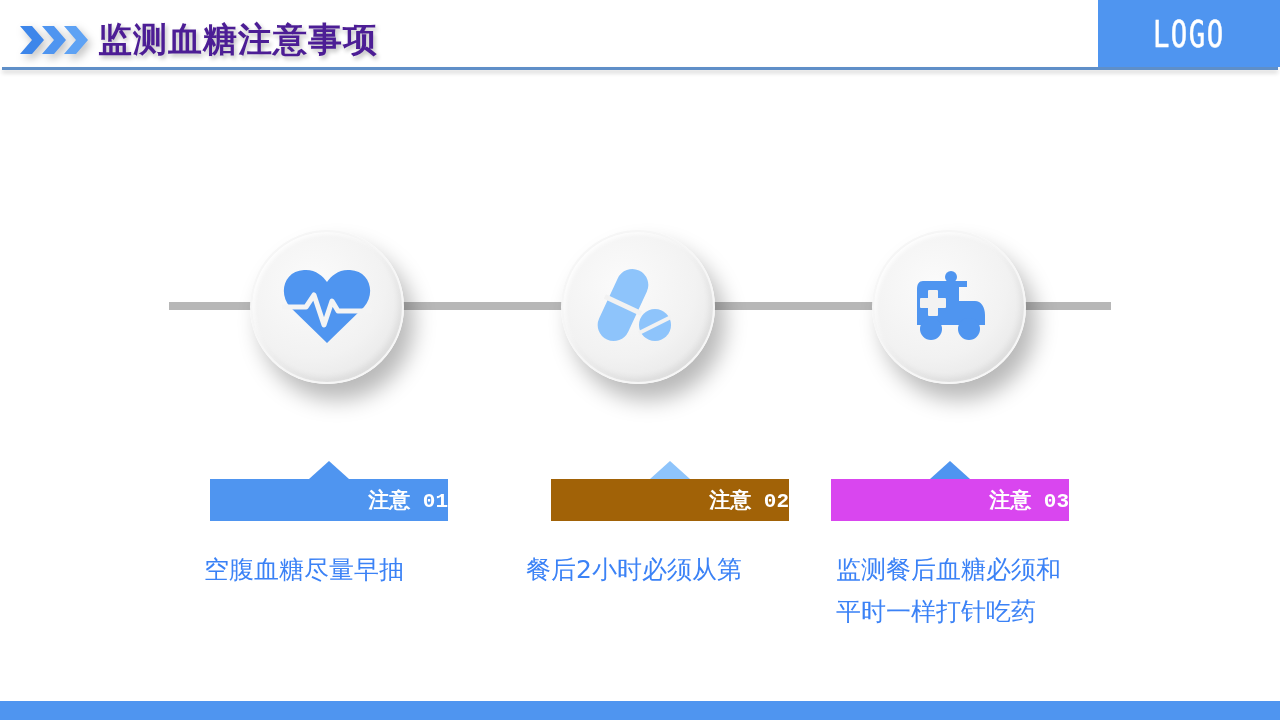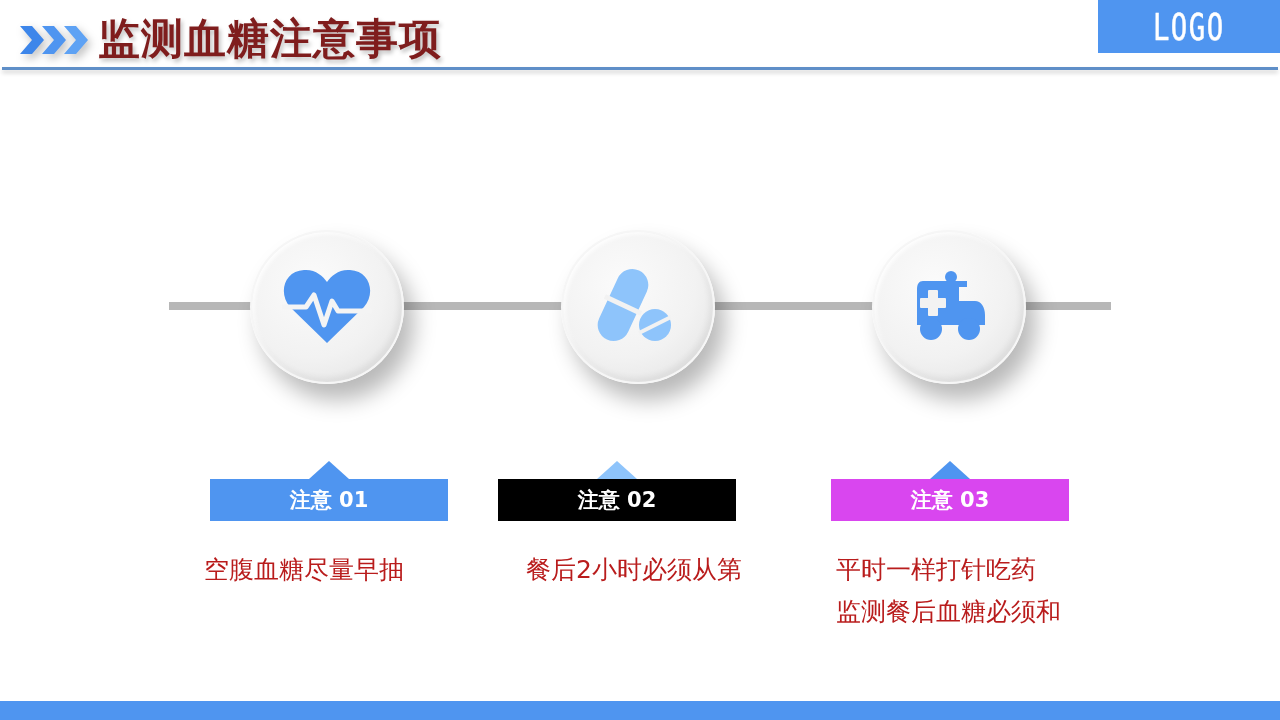--- a/index.html
+++ b/index.html
@@ -2,40 +2,40 @@
 <html><head>
 <meta charset="utf-8">
 <style>
   * { margin:0; padding:0; box-sizing:border-box; }
   html, body { width:1280px; height:720px; overflow:hidden; background:#ffffff; }
   body { position:relative; font-family:"DejaVu Sans","Liberation Sans",sans-serif; }
 
   
   .header { position:absolute; left:0; top:0; width:1280px; height:72px; }
   .chevrons { position:absolute; left:20px; top:26px; width:72px; height:28px; filter:drop-shadow(3px 4px 4px rgba(0,0,0,0.25)); }
-  .title { position:absolute; left:98px; top:16px; font-size:42px; font-weight:bold; color:#7f1d1d; letter-spacing:1px; text-shadow:2px 3px 4px rgba(0,0,0,0.25); line-height:46px; }
+  .title { position:absolute; left:98px; top:16px; font-size:34px; font-weight:bold; color:#4c1d95; letter-spacing:1px; text-shadow:2px 3px 4px rgba(0,0,0,0.25); line-height:46px; }
   .header-line { position:absolute; left:2px; top:67px; width:1276px; height:3px; background:#5f8fc8; box-shadow:0 3px 4px rgba(0,0,0,0.18); }
-  .logo-box { position:absolute; left:1098px; top:0; width:182px; height:53px; background:#4f95f0; display:flex; align-items:center; justify-content:center; }
+  .logo-box { position:absolute; left:1098px; top:0; width:182px; height:67px; background:#4f95f0; display:flex; align-items:center; justify-content:center; }
   .logo-text { color:#ffffff; font-family:"DejaVu Sans Mono","Liberation Mono",monospace; font-size:38px; letter-spacing:2px; transform:scaleX(0.72); font-weight:normal; -webkit-text-stroke:0.5px #fff; }
 
   
   .timeline { position:absolute; left:169px; top:302px; width:942px; height:8px; background:#b7b7b7; }
   .node { position:absolute; width:154px; height:154px; border-radius:50%;
           background:radial-gradient(circle at 40% 35%, #fbfbfb 0%, #f2f2f2 55%, #e0e0e0 100%);
           box-shadow: 10px 16px 22px rgba(0,0,0,0.28), inset -3px -4px 6px rgba(0,0,0,0.06), inset 2px 2px 4px rgba(255,255,255,0.9);
           border:2px solid #f6f6f6; }
   .node svg { position:absolute; left:50%; top:50%; transform:translate(-50%,-50%); }
 
   
-  .tag { position:absolute; width:238px; height:42px; display:flex; align-items:center; justify-content:center; }
+  .tag { position:absolute; width:238px; height:42px; display:flex; align-items:center; justify-content:flex-end;font-family:Liberation Mono, monospace; }
   .tag::before { content:""; position:absolute; left:50%; top:-18px; transform:translateX(-50%);
                  border-left:20px solid transparent; border-right:20px solid transparent; border-bottom:18px solid var(--c); }
   .tag-text { color:#ffffff; font-size:21px; font-weight:bold; position:relative; }
 
-  .desc { position:absolute; font-size:25px; color:#b91c1c; line-height:42px; }
+  .desc { position:absolute; font-size:25px; color:#3b82f6; line-height:42px; }
 
   .footer-bar { position:absolute; left:0; top:701px; width:1280px; height:19px; background:#4f95f0; }
 </style>
 </head>
 <body>
 
 <div class="header">
   <svg class="chevrons" viewBox="0 0 72 28">
     <polygon points="0,0 12,0 24,14 12,28 0,28 12,14" fill="#3d86ea"></polygon>
     <polygon points="22,0 34,0 46,14 34,28 22,28 34,14" fill="#4f95f0"></polygon>
@@ -74,31 +74,31 @@
     <path d="M14 12 H58 L58 18 L50 18 L50 32 H66 C72 32 76 38 76 46 V56 H8 V20 C8 15 10 12 14 12 Z" fill="#4f95f0"></path>
     <circle cx="22" cy="60" r="11" fill="#4f95f0"></circle>
     <circle cx="60" cy="60" r="11" fill="#4f95f0"></circle>
     <path d="M20 22 h8 v8 h8 v8 h-8 v8 h-8 v-8 h-8 v-8 h8 z" fill="#f2f2f2" stroke="#f2f2f2" stroke-width="2" stroke-linejoin="round"></path>
   </svg>
 </div>
 
 <div class="tag" style="left:210px;top:479px;background:#4f95f0;--c:#4f95f0;">
   <span class="tag-text">注意 01</span>
 </div>
-<div class="tag" style="left:498px;top:479px;background:#000000;--c:#8ec4fb;">
+<div class="tag" style="left:551px;top:479px;background:#a16207;--c:#8ec4fb;">
   <span class="tag-text">注意 02</span>
 </div>
 <div class="tag" style="left:831px;top:479px;background:#d946ef;--c:#4f95f0;">
   <span class="tag-text">注意 03</span>
 </div>
 
 <div class="desc" style="left:204px;top:549px;">
   <div>空腹血糖尽量早抽</div>
 </div>
 <div class="desc" style="left:526px;top:549px;text-align:right;">
   <div>餐后2小时必须从第</div>
 </div>
 <div class="desc" style="left:836px;top:549px;">
+  <div>监测餐后血糖必须和</div>
   <div>平时一样打针吃药</div>
-  <div>监测餐后血糖必须和</div>
 </div>
 
 <div class="footer-bar"></div>
 
 </body></html>

